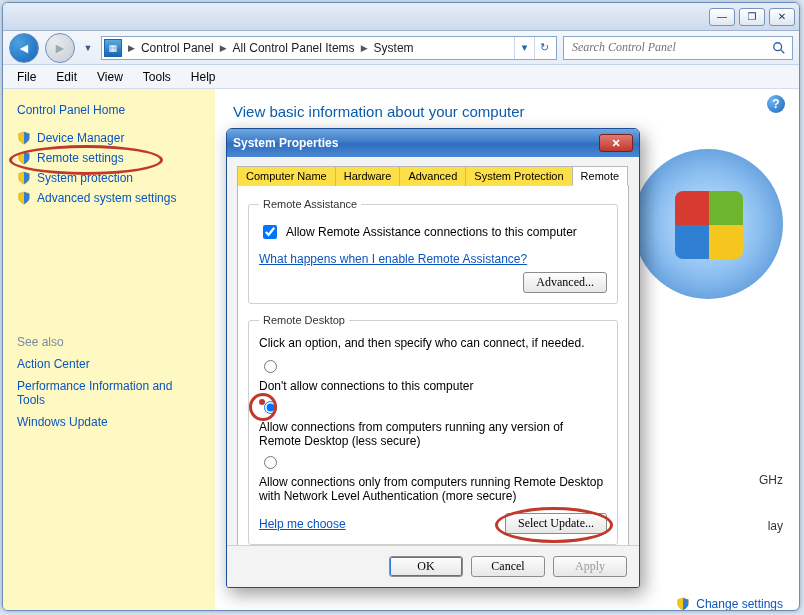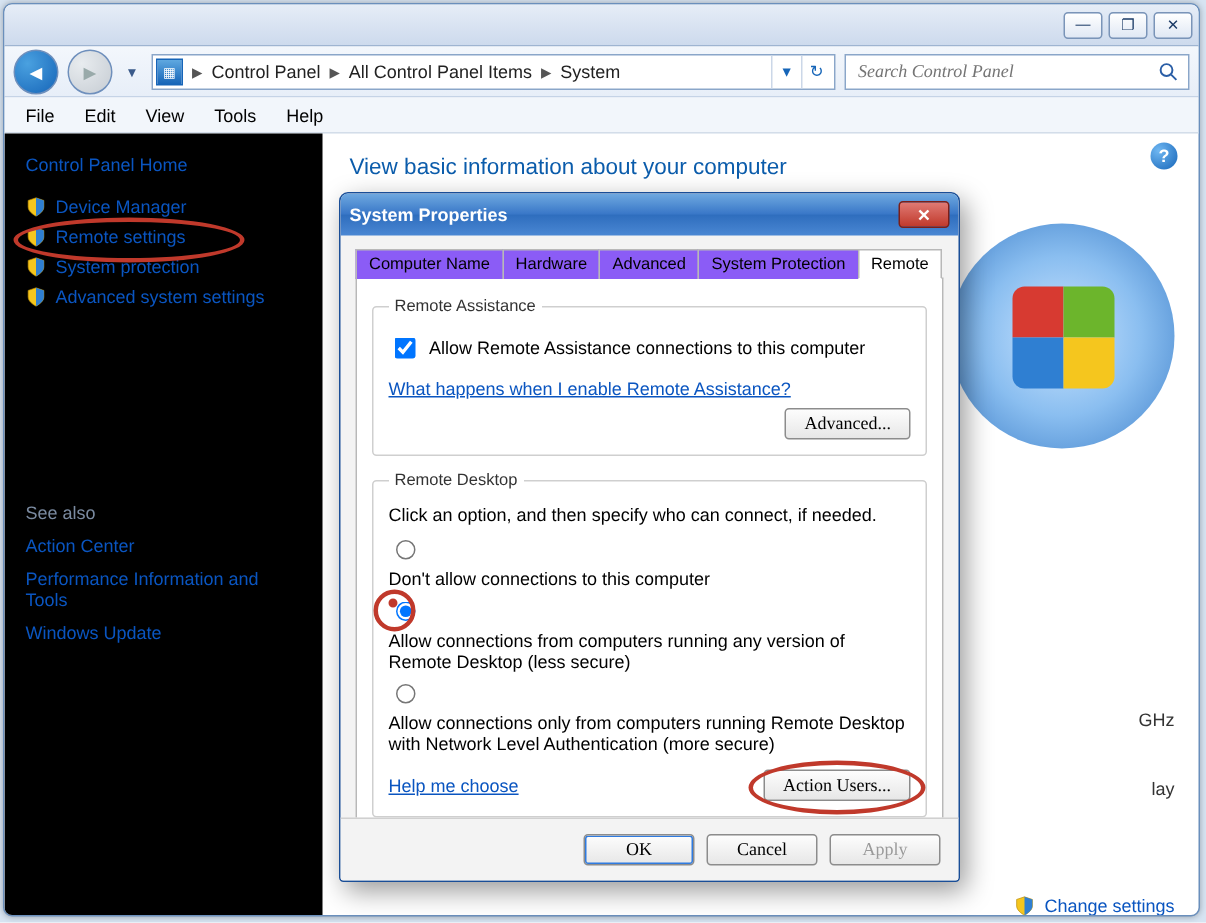--- a/index.html
+++ b/index.html
@@ -15,21 +15,21 @@
   .addr-ico { width: 18px; height: 18px; background: linear-gradient(#5fa8e0,#1665b8); border: 1px solid #1665b8; display: flex; align-items: center; justify-content: center; color: #fff; font-size: 9px; margin-right: 4px; }
   .crumb { padding: 0 4px; color: #222; cursor: pointer; }
   .crumb-sep { padding: 0 2px; color: #555; font-size: 9px; }
   .addr-drop, .addr-refresh { width: 20px; height: 22px; border-left: 1px solid #cbd7e8; display: flex; align-items: center; justify-content: center; font-size: 11px; color: #1665b8; cursor: pointer; }
   .searchbox { width: 230px; height: 24px; border: 1px solid #8aa6c9; background: #fff; display: flex; align-items: center; padding: 0 6px; gap: 6px; }
   .searchbox input { border: 0; outline: 0; flex: 1; font: italic 12px/1 "Segoe UI"; color: #8b5cf6; background: transparent; }
   .glass { width: 14px; height: 14px; color: #2a5ea6; }
   .menubar { height: 24px; display: flex; align-items: center; gap: 4px; padding: 0 6px; background: #f2f6fb; border-bottom: 1px solid #d3dde9; font-size: 12px; }
   .menubar span { padding: 2px 8px; cursor: pointer; }
   .body { position: relative; display: flex; height: calc(100% - 28px - 34px - 24px); }
-  .sidebar { width: 212px; padding: 10px 14px; background: #000000; font-size: 12px; }
+  .sidebar { width: 212px; padding: 10px 14px; background: #fef9c3; font-size: 12px; }
   .sidebar a { color: #0a55c0; text-decoration: none; cursor: pointer; }
   .side-home { color: #0a55c0; margin: 4px 0 14px 0; }
   .side-item { display: flex; align-items: center; gap: 6px; margin: 6px 0; }
   .shield { width: 14px; height: 14px; display: inline-block; }
   .circled { position: relative; }
   .circled::after { content:""; position: absolute; border: 3px solid #c0392b; border-radius: 50%; }
   .circle-remote::after { left: -8px; top: -6px; width: 148px; height: 24px; }
   .circle-select::after { left: -10px; top: -6px; width: 112px; height: 30px; }
   .seealso-hd { color: #7a8aa0; margin-top: 130px; margin-bottom: 8px; }
   .sa-item { margin: 8px 0; }
@@ -47,21 +47,21 @@
   .lay { top: 430px; }
   .chg { position: absolute; right: 16px; top: 508px; display:flex; align-items:center; gap:6px; }
   .help-q { position:absolute; right: 14px; top: 6px; width:18px; height:18px; border-radius:50%; background:radial-gradient(circle at 30% 30%,#6fb7f2,#1665b8); color:#fff; display:flex; align-items:center; justify-content:center; font-weight:bold; font-size:12px; cursor:pointer; }
 
   
   .dlg { position:absolute; left:226px; top:128px; width:414px; height:460px; border:1px solid #1a4e97; border-radius:6px 6px 3px 3px; box-shadow: 4px 6px 18px rgba(0,0,0,.4); background:#f3f3f3; overflow:hidden; }
   .dlg-titlebar { height:28px; background: linear-gradient(#6fa9e0,#3a78c8 48%,#2f6ebe 52%,#4a87d3); display:flex; align-items:center; justify-content:space-between; padding:12px 6px; color:#fff; font-weight:600; }
   .dlg-close { width:34px; height:18px; background: linear-gradient(#e07a74,#c0392b); border:1px solid #7c1f18; border-radius:3px; display:flex; align-items:center; justify-content:center; color:#fff; font-size:11px; cursor:pointer; }
   .dlg-body { padding: 8px 10px 8px 10px; }
   .tabstrip { display:flex; border-bottom:1px solid #b8b8b8; }
-  .tab { border:1px solid #b8b8b8; border-bottom:0; background:#8b5cf6; padding:3px 8px; margin-right:-1px; font-size:11px; cursor:pointer; position:relative; top:1px; }
+  .tab { border:1px solid #b8b8b8; border-bottom:0; background:#fde047; padding:3px 8px; margin-right:-1px; font-size:11px; cursor:pointer; position:relative; top:1px; }
   .tab.active { background:#fff; border-bottom:1px solid #fff; z-index:2; }
   .tabpane { border:1px solid #b8b8b8; border-top:0; background:#fff; padding:8px 10px 6px 10px; height: 362px; position:relative; }
   fieldset { border:1px solid #cfcfcf; border-radius:3px; padding:8px 10px 10px 10px; margin:4px 0 10px 0; }
   legend { padding: 0 4px; color:#333; font-size:11px; }
   .chk { display:flex; align-items:center; gap:6px; margin:4px 0 10px 0; }
   .chk input { width:14px; height:14px; }
   .link { color:#0a55c0; text-decoration:underline; cursor:pointer; }
   .btn { border:1px solid #8c8c8c; border-radius:3px; background:linear-gradient(#fdfdfd,#e7e7e7); padding:2px 12px; font:12px "Segoe UI"; cursor:pointer; }
   .btn.def { box-shadow: 0 0 0 1px #2f7be0 inset; }
   .btn.disabled { color:#9a9a9a; }
@@ -224,21 +224,21 @@
           <span>Allow connections from computers running any version of Remote Desktop (less secure)</span>
         </label>
         <label class="radio">
           <input type="radio" name="rd" style="">
           <span>Allow connections only from computers running Remote Desktop with Network Level Authentication (more secure)</span>
         </label>
 
         <div class="fs2-foot">
           <a class="link">Help me choose</a>
           <span class="circled circle-select" style="position:relative; display:inline-block;">
-            <button class="btn">Action Users...</button>
+            <button class="btn">Select Update...</button>
           </span>
         </div>
       </fieldset>
 
     </div>
   </div>
   <div class="dlg-foot">
     <button class="btn def">OK</button>
     <button class="btn">Cancel</button>
     <button class="btn disabled">Apply</button>

